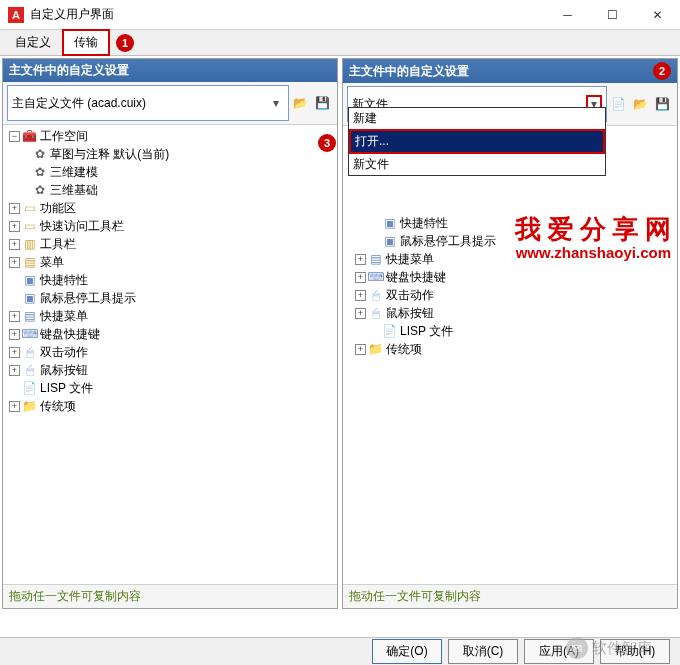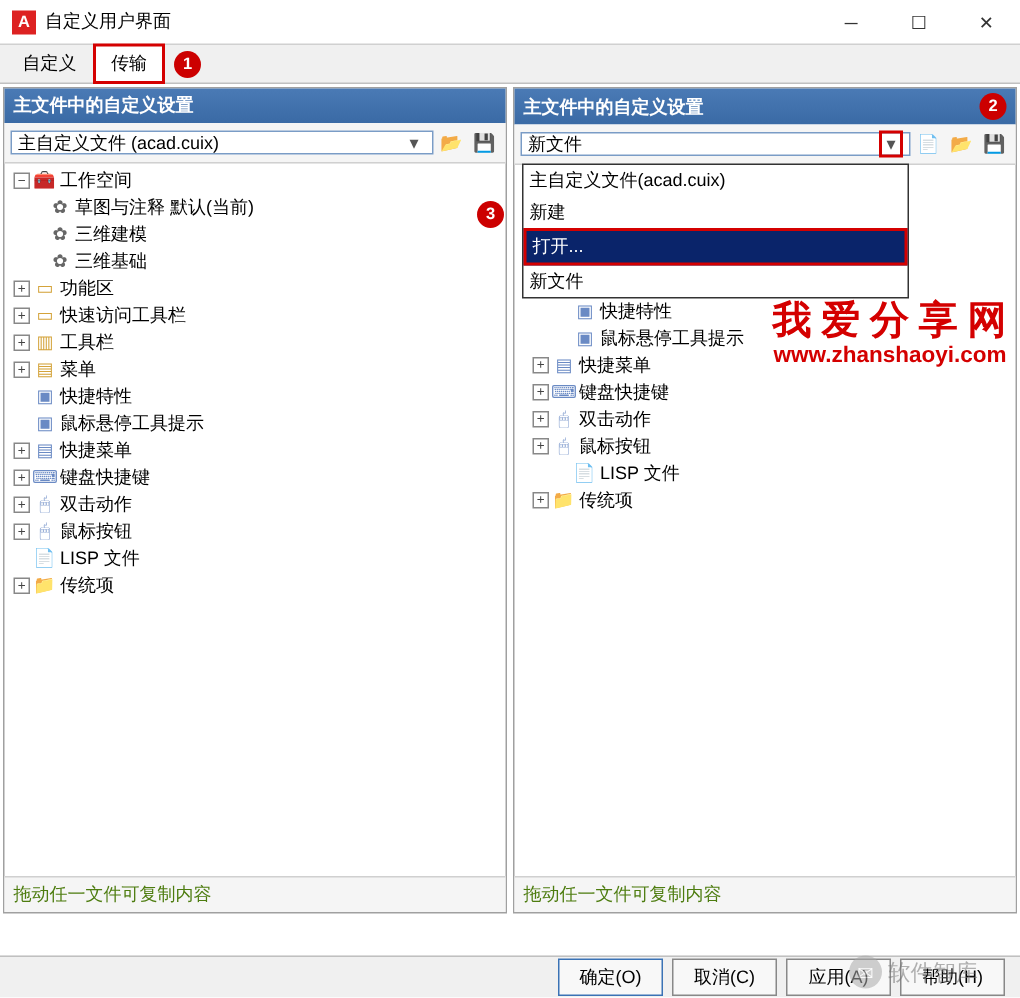--- a/index.html
+++ b/index.html
@@ -13,21 +13,21 @@
 .tabbar { height: 26px; display: flex; align-items: center; padding-left: 4px; background: #f0f0f0; border-bottom: 1px solid #c0c0c0; }
 .tab { padding: 3px 10px; border: 1px solid transparent; }
 .tab.active { background: #fff; border: 1px solid #a0a0a0; border-bottom: 1px solid #fff; }
 .tab-highlight { border: 2px solid #d40000 !important; }
 .callout { width: 18px; height: 18px; border-radius: 50%; background: #c00; color: #fff; display: inline-flex; align-items: center; justify-content: center; font-size: 11px; font-weight: bold; margin-left: 6px; position: relative; }
 
 .panels { display: flex; height: 555px; }
 .panel { flex: 1; display: flex; flex-direction: column; border: 1px solid #a0a0a0; margin: 2px; background: #fff; }
 .panel-header { background: linear-gradient(#4a7ab5, #3a6aa5); color: #fff; padding: 3px 6px; font-weight: bold; display: flex; align-items: center; }
 .panel-toolbar { display: flex; align-items: center; padding: 3px 4px; border-bottom: 1px solid #d0d0d0; background: #f5f5f5; position: relative; }
-.combo { flex: 1; border: 1px solid #7a9cc6; background: #fff; height: 16px; display: flex; align-items: center; padding: 0 4px; position: relative; }
+.combo { flex: 1; border: 1px solid #7a9cc6; background: #fff; height: 36px; display: flex; align-items: center; padding: 0 4px; position: relative; }
 .combo .arrow { width: 16px; height: 18px; display: flex; align-items: center; justify-content: center; color: #555; margin-left: auto; }
 .combo .arrow.hl { border: 2px solid #d40000; }
 .tb-icon { width: 20px; height: 20px; display: flex; align-items: center; justify-content: center; margin-left: 2px; color: #8a7a3a; }
 
 .tree { flex: 1; overflow: auto; padding: 2px; position: relative; }
 .tree-row { display: flex; align-items: center; height: 18px; }
 .tree-row .indent { display: inline-block; }
 .exp { width: 11px; height: 11px; border: 1px solid #888; display: inline-flex; align-items: center; justify-content: center; font-size: 9px; line-height: 9px; margin-right: 3px; color: #444; background: #fff; }
 .exp.blank { border: none; background: transparent; }
 .node-icon { width: 14px; height: 14px; display: inline-flex; align-items: center; justify-content: center; margin-right: 3px; }
@@ -188,21 +188,20 @@
     <div class="panel-header">
       <span>主文件中的自定义设置</span>
       <span class="callout" style="margin-left:auto">2</span>
     </div>
     <div class="panel-toolbar">
       <div class="combo">
         <span>新文件</span>
         <span class="arrow hl">▾</span>
 
         <div class="dropdown">
-          <div class="dd-item">主自定义文件(acad.cuix)</div>
           <div class="dd-item">新建</div>
           <div class="dd-item sel hl">打开...</div>
           <div class="dd-item">新文件</div>
         </div>
       </div>
       <span class="tb-icon">📄</span>
       <span class="tb-icon">📂</span>
       <span class="tb-icon">💾</span>
     </div>
     <div class="tree" style="padding-top:88px;">

